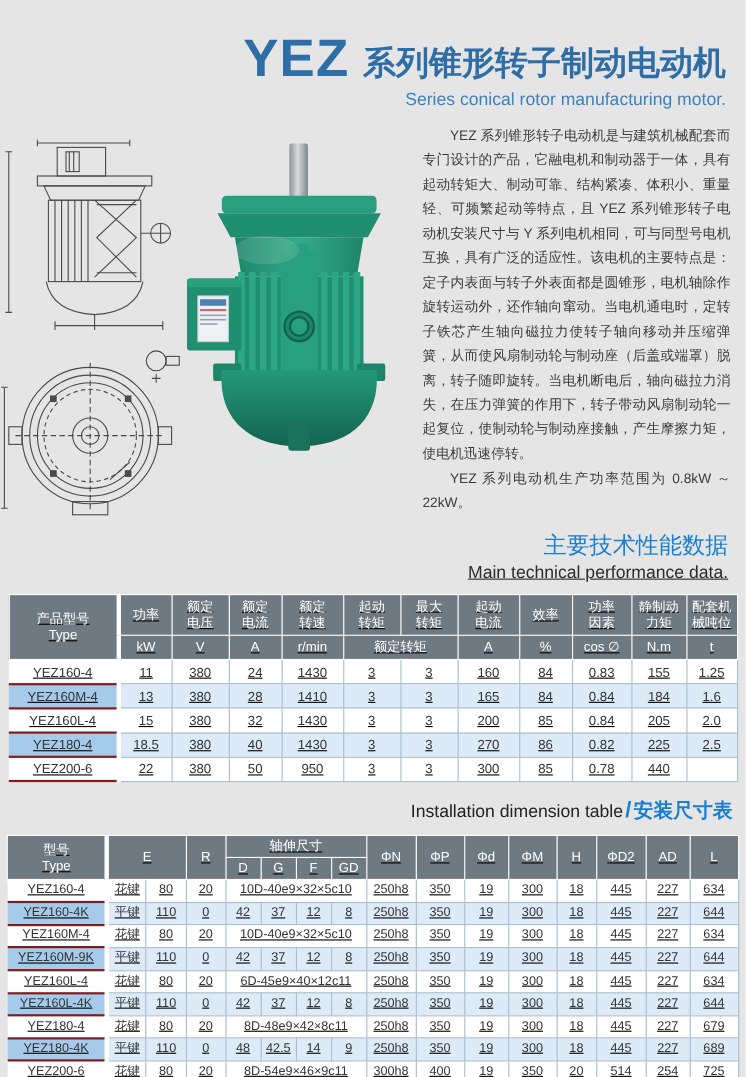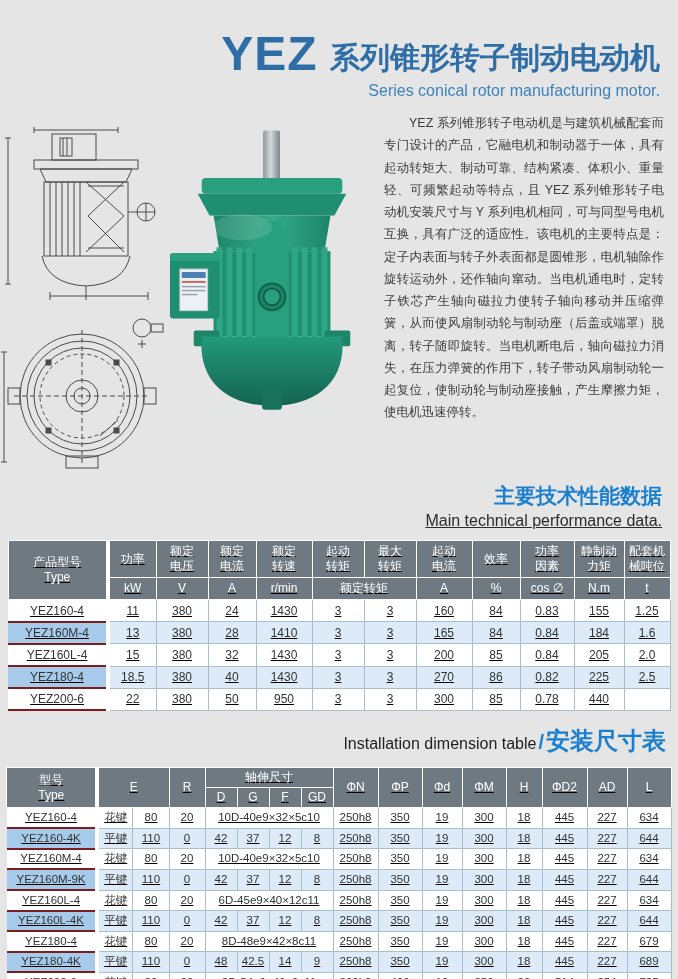--- a/index.html
+++ b/index.html
@@ -12,25 +12,25 @@
   .hdr .subtitle{font-size:16px;color:#3e82bc;margin-top:1px;}
   
   .content{display:flex;margin-top:10px;}
   .col-draw{width:168px;flex:none;padding-top:14px;}
   .col-photo{width:208px;flex:none;padding-top:16px;}
   .col-text{flex:1;padding:2px 14px 0 8px;font-size:12.5px;line-height:1.78;
             color:#3c3c3c;text-align:justify;}
   .col-text p{margin:0;text-indent:2em;}
   
   .sec-head{text-align:right;padding-right:16px;margin-top:10px;}
-  .sec-head .cn{font-size:21px;font-weight:bold;color:#1b7fd0;}
+  .sec-head .cn{font-size:21px;font-weight:normal;color:#1b7fd0;}
   .sec-head .en{font-size:16px;color:#2b2b2b;margin-top:2px;text-decoration:underline;}
   .install-head{text-align:right;padding-right:12px;margin-top:14px;font-size:16px;color:#222;}
   .install-head .slash{color:#1b7fd0;font-size:20px;font-weight:bold;margin:0 2px;}
-  .install-head .cn{color:#1b7fd0;font-size:24px;font-weight:bold;}
+  .install-head .cn{color:#1b7fd0;font-size:18px;font-weight:bold;}
   
   table{border-collapse:collapse;table-layout:fixed;width:662px;margin:10px auto 0;text-decoration:underline;}
   th{background:#6e7982;color:#fff;font-weight:normal;font-size:12px;border:1px solid #fff;
      line-height:1.25;padding:3px 1px;text-align:center;white-space:pre-line;vertical-align:middle;}
   th.gut,td.gut{border-left:4px solid #fff !important;}
   td{font-size:12px;color:#333;text-align:center;border:1px solid #a9becf;
      padding:2px 1px;background:#fff;line-height:1.35;}
   tr.hl td{background:#dcebf7;}
   td.type{border:none;border-top:2px solid #fff;border-bottom:2px solid #7f1d1d;background:#fff;}
   tr.hl td.type{background:#a6cbea;}
@@ -168,20 +168,21 @@
         <rect x="26" y="206" width="26" height="16" rx="2" fill="#1d8568"></rect>
         <rect x="158" y="206" width="26" height="16" rx="2" fill="#1d8568"></rect>
         <path d="M34 212 L176 212 C180 258 150 282 105 282 C60 282 30 258 34 212 Z" fill="url(#gdome)"></path>
         <rect x="95" y="260" width="20" height="26" rx="3" fill="#19725a"></rect>
         <ellipse cx="75" cy="102" rx="30" ry="13" fill="#ffffff" opacity="0.12"></ellipse>
       </svg>
     </div>
 
     <div class="col-text">
       <p>YEZ 系列锥形转子电动机是与建筑机械配套而专门设计的产品，它融电机和制动器于一体，具有起动转矩大、制动可靠、结构紧凑、体积小、重量轻、可频繁起动等特点，且 YEZ 系列锥形转子电动机安装尺寸与 Y 系列电机相同，可与同型号电机互换，具有广泛的适应性。该电机的主要特点是：定子内表面与转子外表面都是圆锥形，电机轴除作旋转运动外，还作轴向窜动。当电机通电时，定转子铁芯产生轴向磁拉力使转子轴向移动并压缩弹簧，从而使风扇制动轮与制动座（后盖或端罩）脱离，转子随即旋转。当电机断电后，轴向磁拉力消失，在压力弹簧的作用下，转子带动风扇制动轮一起复位，使制动轮与制动座接触，产生摩擦力矩，使电机迅速停转。</p>
+      <p>YEZ 系列电动机生产功率范围为 0.8kW ～ 22kW。</p>
     </div>
   </div>
 
   <div class="sec-head">
     <div class="cn">主要技术性能数据</div>
     <div class="en">Main technical performance data.</div>
   </div>
 
   <table class="tbl1">
     <colgroup>

